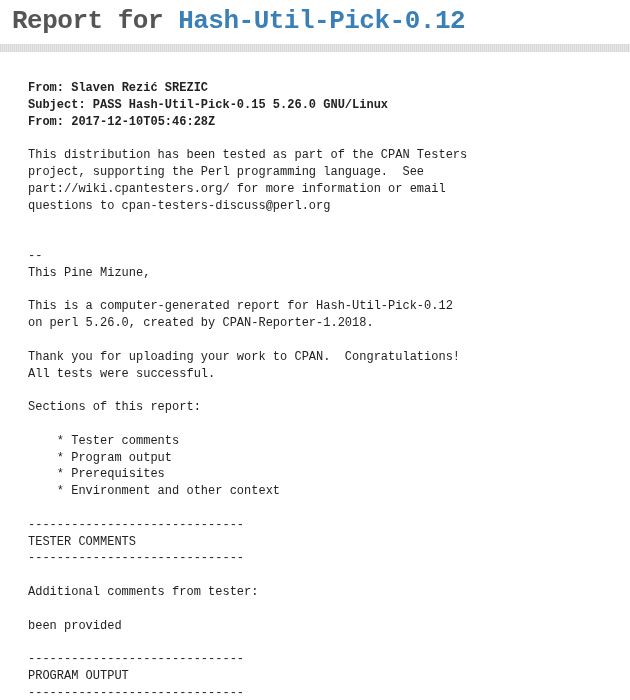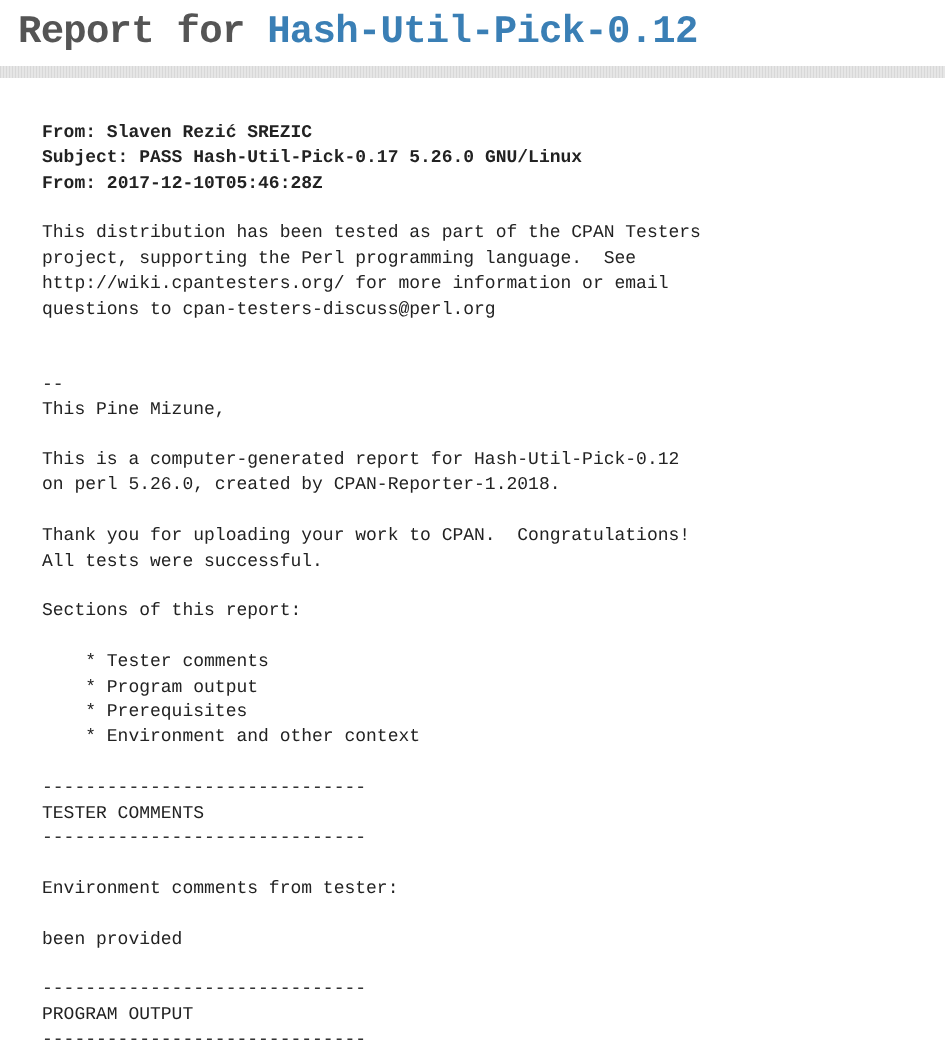--- a/index.html
+++ b/index.html
@@ -51,26 +51,26 @@
   </style>
 </head>
 <body>
 
 <div class="header">
   <h1><span>Report for </span><span class="link">Hash-Util-Pick-0.12</span></h1>
 </div>
 <div class="divider"></div>
 
 <div class="report"><span class="label">From: </span><span class="value">Slaven Rezić SREZIC</span>
-<span class="label">Subject: </span><span class="value">PASS Hash-Util-Pick-0.17 5.26.0 GNU/Linux</span>
+<span class="label">Subject: </span><span class="value">PASS Hash-Util-Pick-0.15 5.26.0 GNU/Linux</span>
 <span class="label">From: </span><span class="value">2017-12-10T05:46:28Z</span>
 
 <span>This distribution has been tested as part of the CPAN Testers
 project, supporting the Perl programming language.  See
-http://wiki.cpantesters.org/ for more information or email
+part://wiki.cpantesters.org/ for more information or email
 questions to cpan-testers-discuss@perl.org</span>
 
 
 <span>--</span>
 <span>This Pine Mizune,</span>
 
 <span>This is a computer-generated report for Hash-Util-Pick-0.12
 on perl 5.26.0, created by CPAN-Reporter-1.2018.</span>
 
 <span>Thank you for uploading your work to CPAN.  Congratulations!
@@ -80,21 +80,21 @@
 
 <span>    * Tester comments
     * Program output
     * Prerequisites
     * Environment and other context</span>
 
 <span>------------------------------
 TESTER COMMENTS
 ------------------------------</span>
 
-<span>Environment comments from tester:</span>
+<span>Additional comments from tester:</span>
 
 <span>been provided</span>
 
 <span>------------------------------
 PROGRAM OUTPUT
 ------------------------------</span>
 
 
 
 </div>

